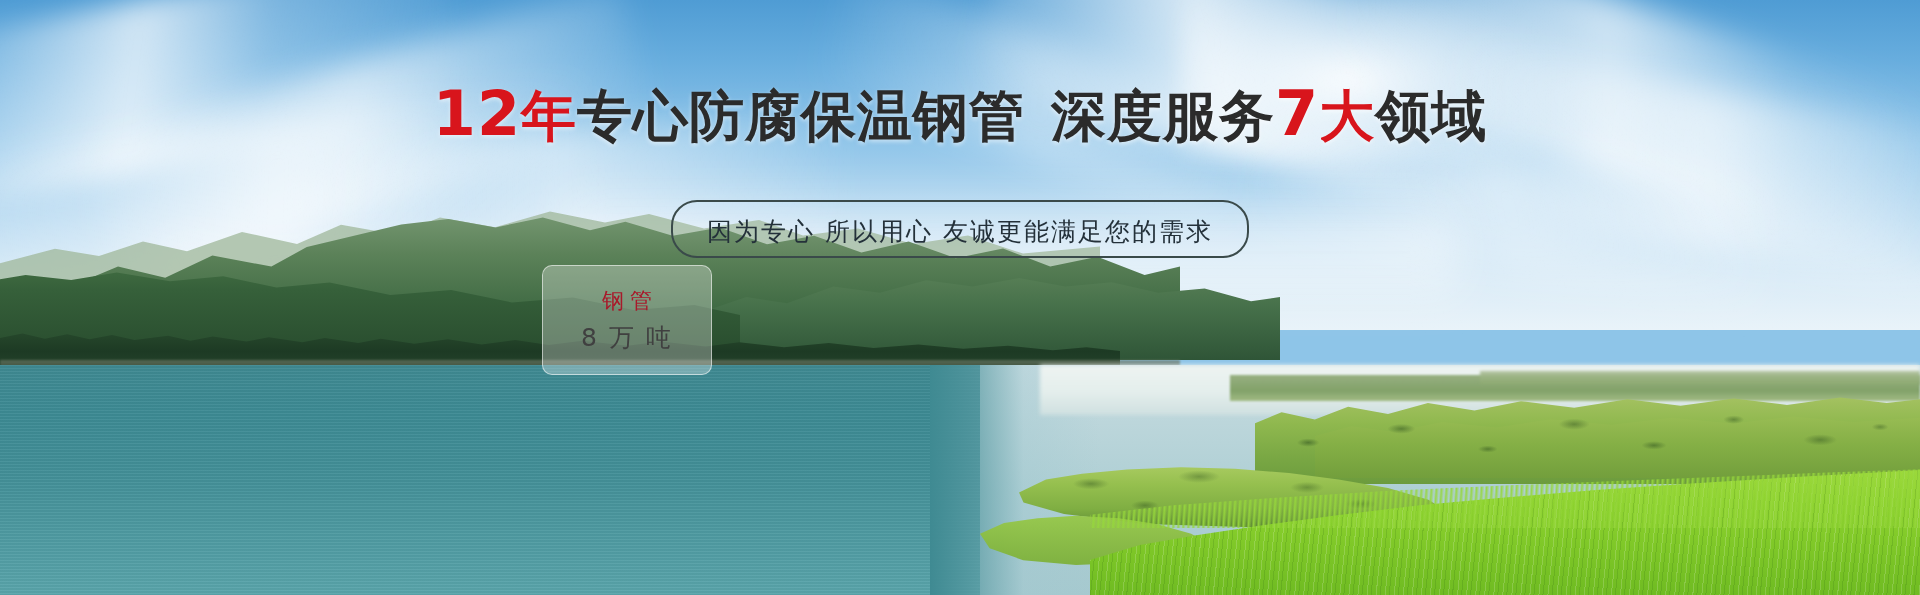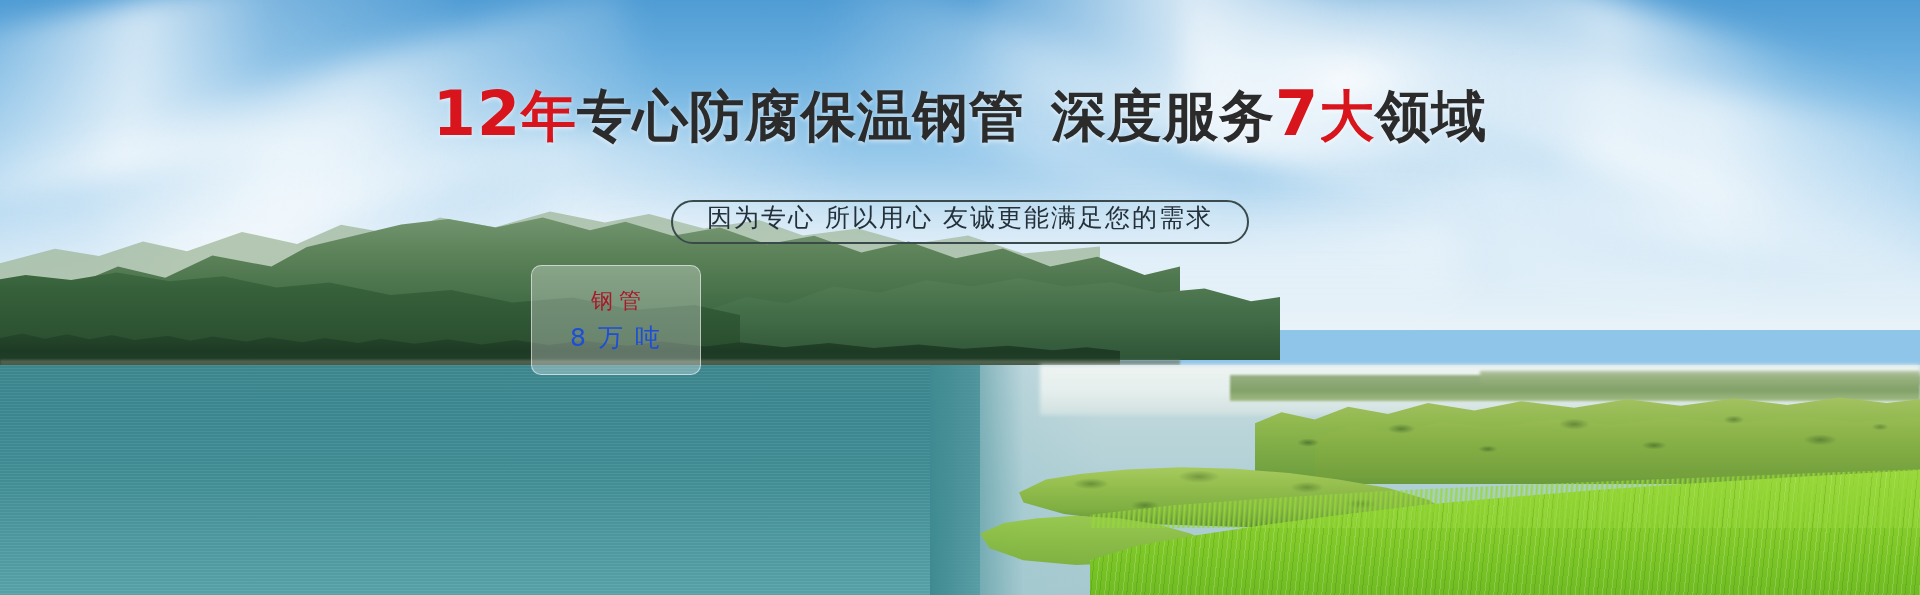--- a/index.html
+++ b/index.html
@@ -226,48 +226,48 @@
   }
   .headline .red{color:#d8151c;}
   .headline .gap{display:inline-block;width:26px;}
 
   .subtitle-wrap{
     position:absolute;top:200px;left:0;width:1920px;text-align:center;
   }
   .subtitle{
     display:inline-block;
     border:2px solid #3a4a4a;border-radius:26px;
-    padding:1px 34px 9px;
+    padding:15px 34px 9px;
     font-family:"DejaVu Sans","Liberation Sans",sans-serif;
     font-size:25px;line-height:30px;color:#24313a;font-weight:normal;
     letter-spacing:2px;white-space:nowrap;
     background:rgba(255,255,255,0.04);
   }
 
   
   .cards{
-    position:absolute;left:531px;top:265px;width:520px;height:110px;
+    position:absolute;left:542px;top:265px;width:520px;height:110px;
     display:flex;
   }
   .card{
     width:170px;height:110px;
     background:rgba(255,255,255,.30);
     border:1px solid rgba(255,255,255,.55);
     border-radius:10px;
     display:flex;flex-direction:column;align-items:center;justify-content:center;
     box-sizing:border-box;
   }
   .card-title{
     font-family:"DejaVu Sans","Liberation Sans",sans-serif;
     font-size:22px;line-height:26px;color:#a8192a;letter-spacing:6px;
     padding-left:6px;margin-bottom:10px;font-weight:normal;
   }
   .card-value{
     font-family:"DejaVu Sans","Liberation Sans",sans-serif;
-    font-size:25px;line-height:28px;color:#1d4ed8;letter-spacing:2px;
+    font-size:25px;line-height:28px;color:#404040;letter-spacing:2px;
     font-weight:normal;white-space:nowrap;
   }
   .card-value sup{font-size:15px;vertical-align:super;letter-spacing:0;}
 </style>
 </head>
 <body>
 
 <div class="banner">
 
   <div class="scene">

